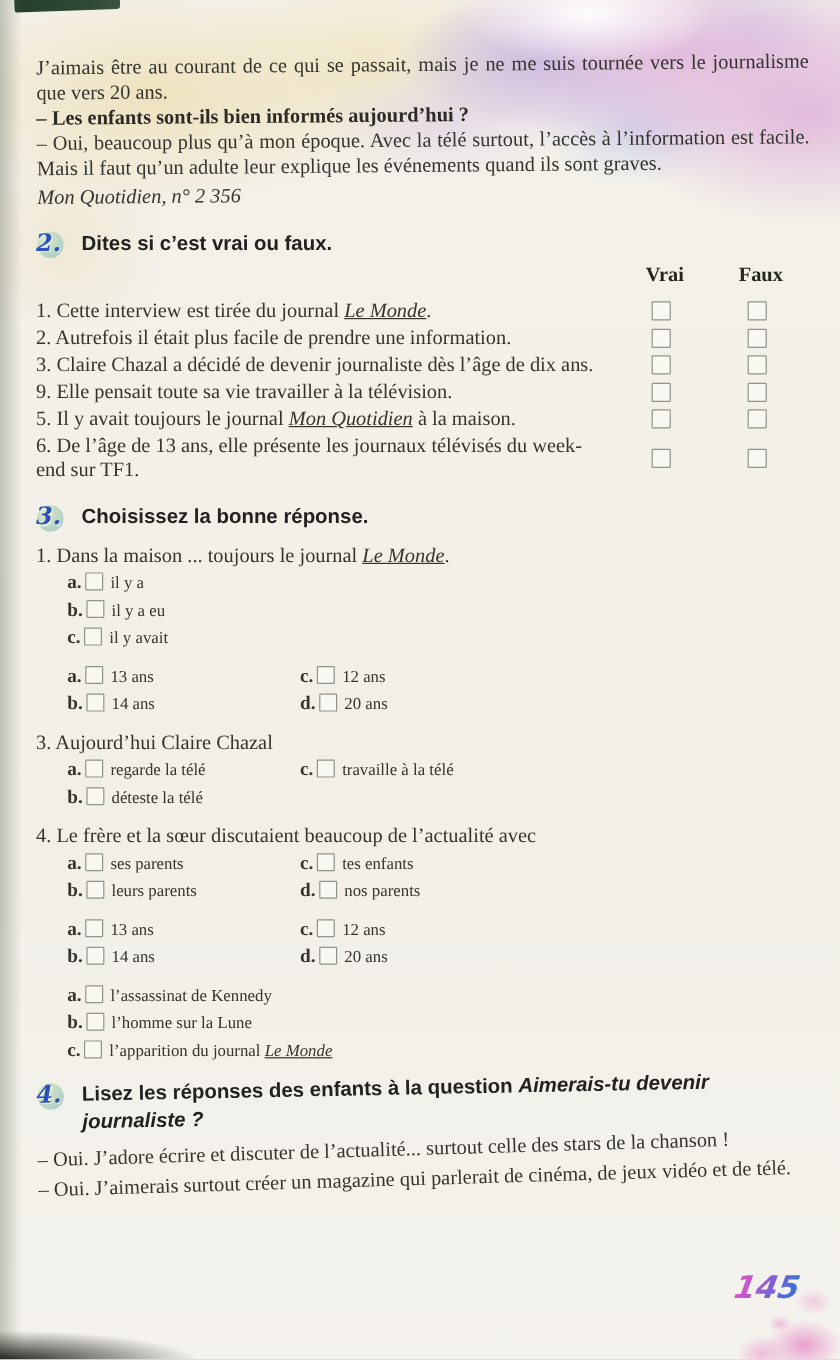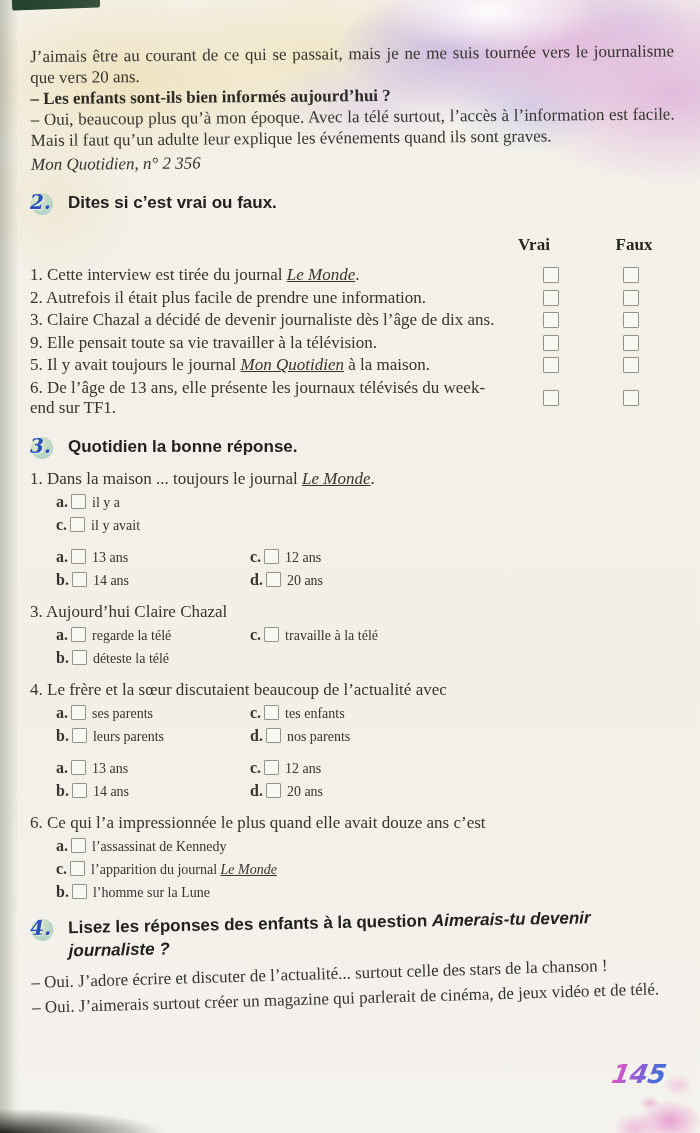--- a/index.html
+++ b/index.html
@@ -59,21 +59,21 @@
   .badge{position:relative;flex:0 0 26px;width:26px;height:25px;}
   .badge::before{content:"";position:absolute;left:1px;top:3px;width:22px;height:22px;border-radius:50%;
     background:radial-gradient(circle at 32% 30%,#dfe9c6,#bcd6c4 55%,#a3c8d2);}
   .badge .num{position:relative;z-index:1;font-family:"DejaVu Serif",serif;font-style:italic;font-weight:bold;
     font-size:20px;color:#2b50bd;text-shadow:1px 1px 0 rgba(255,255,255,0.55);}
   .ex-title{font-family:"Liberation Sans","DejaVu Sans",sans-serif;font-weight:bold;font-size:17px;
     line-height:1.35;color:#222120;padding-top:2px;}
   .ex-title i{font-style:italic;}
 
   
-  .tf-head{display:flex;margin-top:20px;gap:20px;}
+  .tf-head{display:flex;margin-top:4px;}
   .tf-head .spacer{flex:1;}
   .tf-col{width:80px;display:flex;justify-content:center;align-items:center;}
   .tf-colhead{width:80px;text-align:center;font-weight:bold;font-size:17px;color:#262620;}
   .tf-rows{margin-top:10px;}
   .tf-row{display:flex;align-items:center;margin-top:2px;}
   .tf-text{flex:1;font-size:17px;line-height:20.5px;padding-right:6px;}
   .tf-text i, .stem i, .otext-italic{font-style:italic;text-decoration:underline;}
   .cb{display:inline-block;width:16px;height:16px;border:1.3px solid #8f958a;border-radius:1px;
     background:rgba(253,253,249,0.55);box-sizing:border-box;cursor:pointer;}
   .cb.small{width:15px;height:15px;vertical-align:-2px;}
@@ -187,28 +187,29 @@
           <div class="tf-col">
               <span class="cb"></span>
             </div>
         </div>
       </div>
     </section>
 
     <section>
       <div class="ex-head">
         <span class="badge"><span class="num">3.</span></span>
-        <div class="ex-title">Quotidien la bonne réponse.</div>
+        <div class="ex-title">Choisissez la bonne réponse.</div>
       </div>
       <div class="questions">
 
         <div class="question">
           <p class="stem"><span>1. Dans la maison ... toujours le journal </span><i>Le Monde</i><span>.</span></p>
           <div class="opts">
             <div class="opt-row"><span class="opt"><b class="olabel">a.</b><span class="cb small"></span><span class="otext">il y a</span></span></div>
+            <div class="opt-row"><span class="opt"><b class="olabel">b.</b><span class="cb small"></span><span class="otext">il y a eu</span></span></div>
             <div class="opt-row"><span class="opt"><b class="olabel">c.</b><span class="cb small"></span><span class="otext">il y avait</span></span></div>
           </div>
         </div>
 
         <div class="question">
           <div class="opts">
             <div class="opt-row">
               <span class="opt col1"><b class="olabel">a.</b><span class="cb small"></span><span class="otext">13 ans</span></span>
               <span class="opt"><b class="olabel">c.</b><span class="cb small"></span><span class="otext">12 ans</span></span>
             </div>
@@ -253,25 +254,24 @@
               <span class="opt"><b class="olabel">c.</b><span class="cb small"></span><span class="otext">12 ans</span></span>
             </div>
             <div class="opt-row">
               <span class="opt col1"><b class="olabel">b.</b><span class="cb small"></span><span class="otext">14 ans</span></span>
               <span class="opt"><b class="olabel">d.</b><span class="cb small"></span><span class="otext">20 ans</span></span>
             </div>
           </div>
         </div>
 
         <div class="question">
-          <p class="stem"><span>6. Ce qui l’a impressionnée le plus quand elle avait douze ans c’est</span></p>
           <div class="opts">
             <div class="opt-row"><span class="opt"><b class="olabel">a.</b><span class="cb small"></span><span class="otext">l’assassinat de Kennedy</span></span></div>
+            <div class="opt-row"><span class="opt"><b class="olabel">b.</b><span class="cb small"></span><span class="otext">l’homme sur la Lune</span></span></div>
             <div class="opt-row"><span class="opt"><b class="olabel">c.</b><span class="cb small"></span><span class="otext">l’apparition du journal </span><i class="otext-italic otext">Le Monde</i></span></div>
-            <div class="opt-row"><span class="opt"><b class="olabel">b.</b><span class="cb small"></span><span class="otext">l’homme sur la Lune</span></span></div>
           </div>
         </div>
 
       </div>
     </section>
 
     <section class="ex4">
       <div class="ex-head" style="margin-top:0;">
         <span class="badge"><span class="num">4.</span></span>
         <div class="ex-title"><span>Lisez les réponses des enfants à la question </span><i>Aimerais-tu devenir journaliste ?</i></div>

